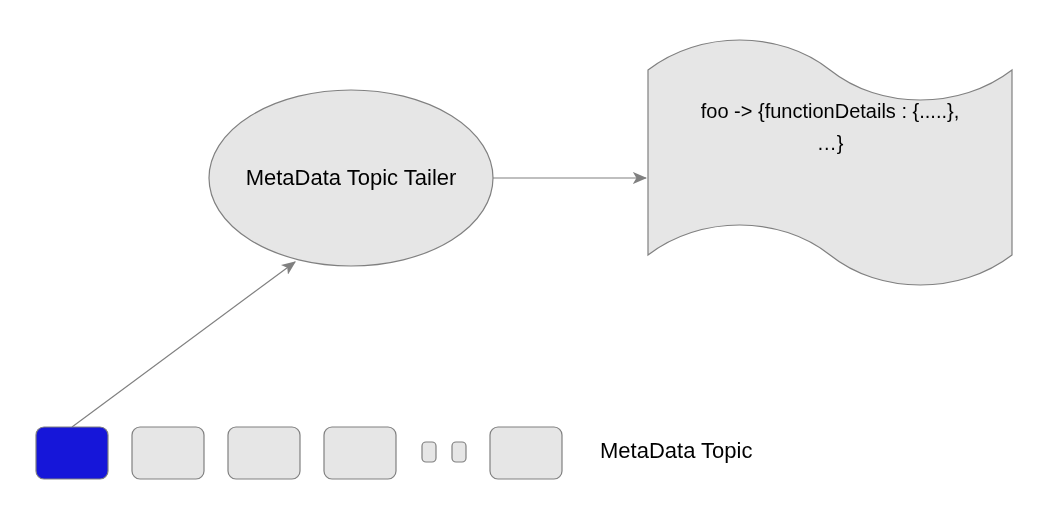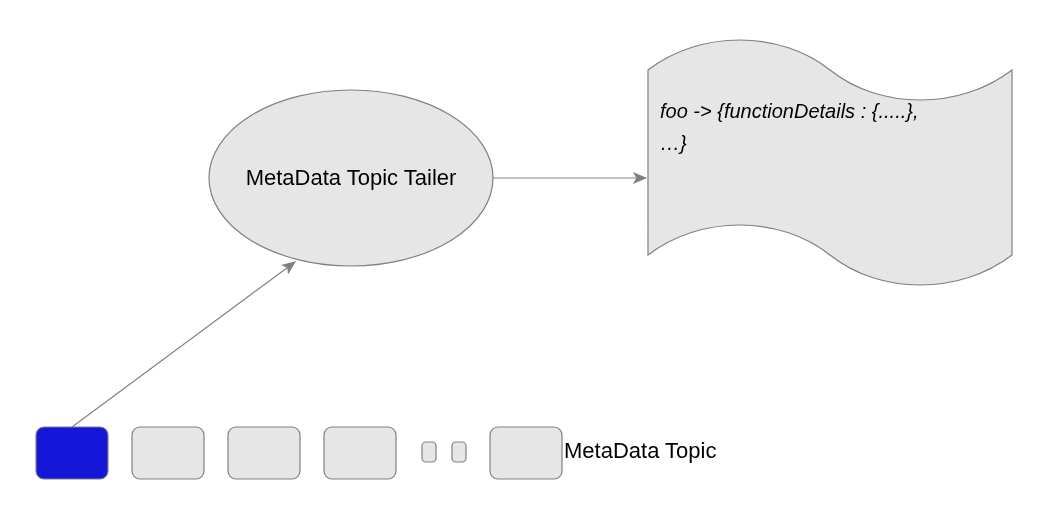--- a/index.html
+++ b/index.html
@@ -27,30 +27,29 @@
       justify-content: center;
       font-size: 22px;
       color: #000;
       pointer-events: none;
     }
     .snippet-text {
       position: absolute;
       left: 660px;
       top: 95px;
       width: 340px;
-      text-align: left;
-      font-style: italic;
+      text-align: center;
       font-size: 20px;
       color: #000;
       line-height: 1.6;
       pointer-events: none;
     }
     .topic-label {
       position: absolute;
-      left: 564px;
+      left: 600px;
       top: 438px;
       font-size: 22px;
       color: #000;
       pointer-events: none;
     }
   </style>
 </head>
 <body>
 
 <svg width="1050" height="518">

